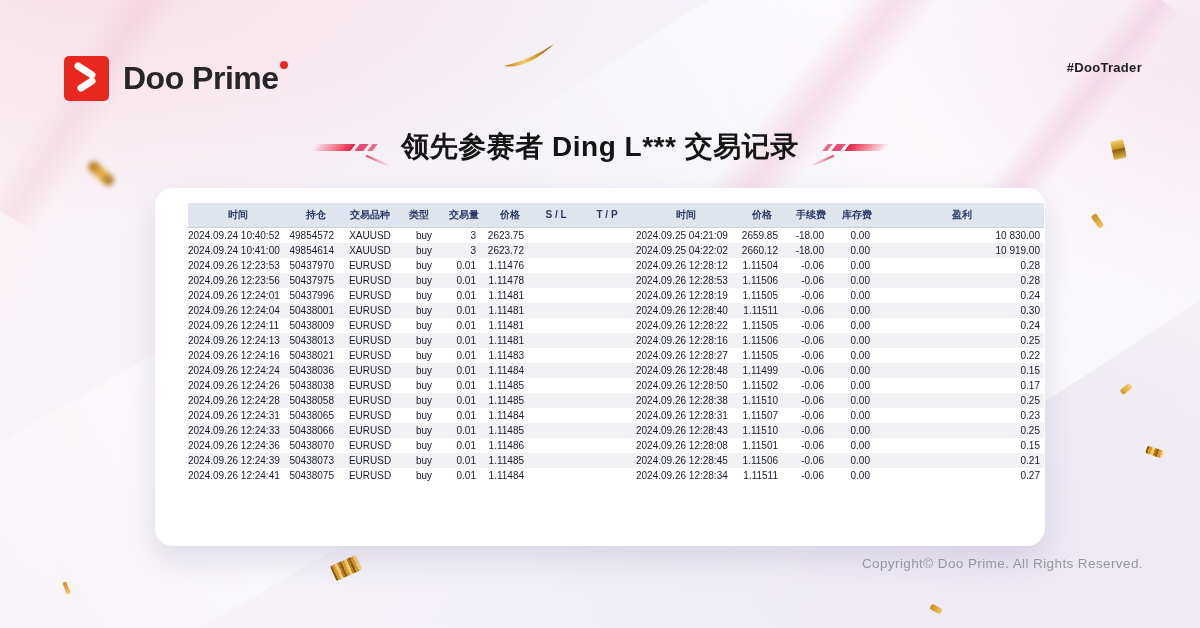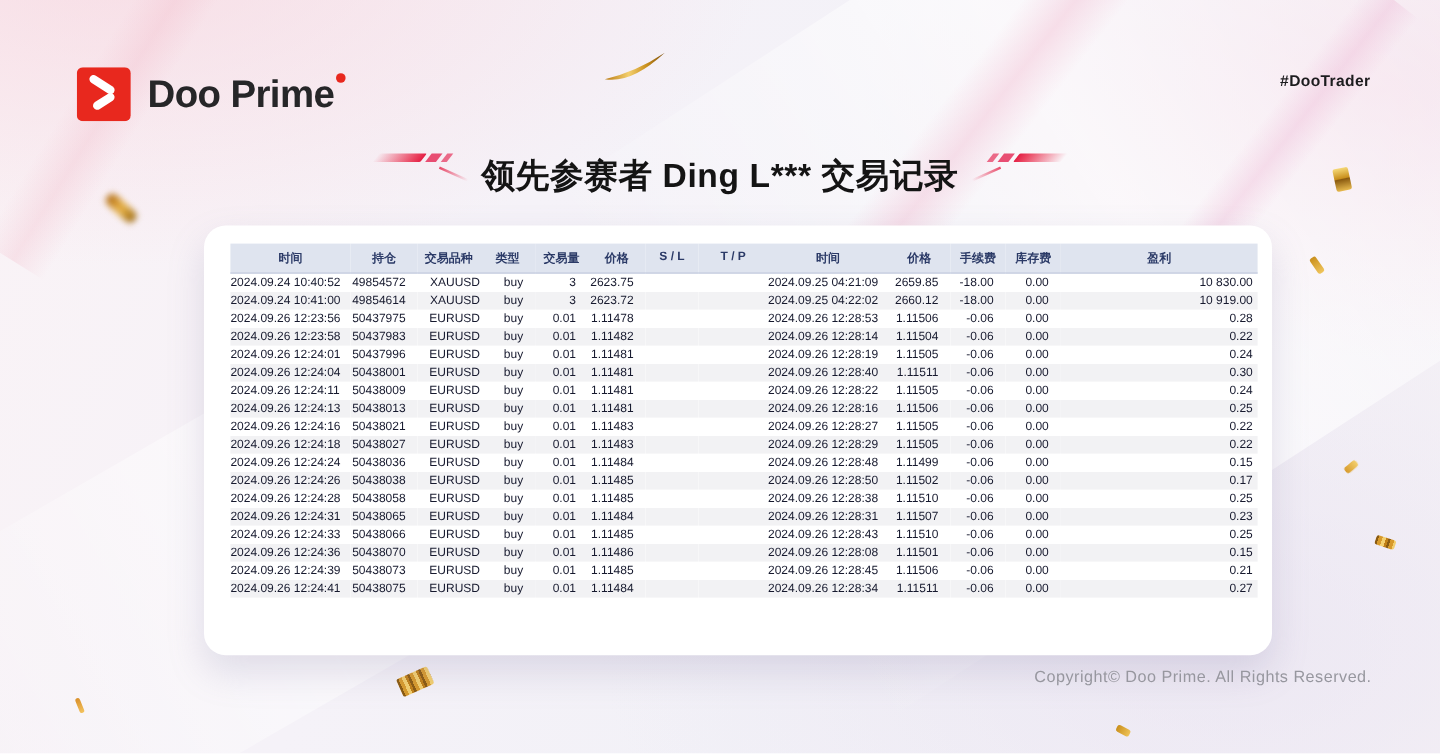--- a/index.html
+++ b/index.html
@@ -30,48 +30,48 @@
 
   
   .topbar { position:absolute; left:0; top:0; width:100%; height:110px; }
   .logo { position:absolute; left:64px; top:56px; display:flex; align-items:center; gap:14px; }
   .logo-mark { width:45px; height:45px; display:block; }
   .logo-text { position:relative; font-size:32px; font-weight:bold; color:#262628; letter-spacing:-.5px; }
   .logo-text .idot { position:absolute; left:157px; top:1px; width:8px; height:8px; border-radius:50%; background:var(--accent-red); }
   .hashtag { position:absolute; right:58px; top:60px; font-size:13px; font-weight:bold; color:#1c1c1e; letter-spacing:.3px; }
 
   
-  .title-row { position:absolute; left:0; top:128px; width:100%; display:flex; justify-content:center; gap:26px; }
+  .title-row { position:absolute; left:0; top:128px; width:100%; display:flex; align-items:center; justify-content:center; gap:26px; }
   .page-title { font-size:28px; font-weight:bold; color:#141414; letter-spacing:.5px; }
 
   .speed { display:flex; align-items:center; gap:4px; transform:skewX(-38deg); }
   .speed .bar  { width:40px; height:7px; background:linear-gradient(90deg, rgba(232,40,72,0) 0%, rgba(232,40,72,.85) 80%, #e41f45 100%); border-radius:1px; }
   .speed .d1   { width:9px;  height:7px; background:#e5305a; opacity:.85; }
   .speed .d2   { width:5px;  height:7px; background:#e5305a; opacity:.7; }
   .speed-right { transform:skewX(-38deg) scaleX(-1); }
   .speed-wrap  { position:relative; }
   .speed-wrap .tail { position:absolute; width:26px; height:2px; background:linear-gradient(90deg, rgba(228,31,69,.8), rgba(228,31,69,0)); top:16px; }
   .speed-wrap.left  .tail { right:-16px; transform:rotate(24deg); }
   .speed-wrap.right .tail { left:-16px;  transform:rotate(-24deg) scaleX(-1); }
 
   
   .card { position:absolute; left:155px; top:188px; width:890px; height:358px; background:#ffffff;
-          border-radius:18px; box-shadow:0 14px 30px rgba(130,125,165,.22); padding:15px 17px 12px 22px;margin-left:15px; }
+          border-radius:18px; box-shadow:0 14px 30px rgba(130,125,165,.22); padding:15px 17px 12px 33px; }
   table.trades { width:100%; border-collapse:collapse; table-layout:fixed; font-size:10px; }
   table.trades thead th {
     height:24px; background:var(--header-bg); color:var(--header-text);
     font-weight:bold; font-size:10px; text-align:center; border-bottom:1px solid #c8d0e2; padding:0 2px;
   }
   table.trades tbody td {
     height:15px; line-height:15px; color:#16192e; text-align:right; padding:0 10px 0 0;
     white-space:nowrap; overflow:hidden;
   }
   table.trades tbody tr:nth-child(even) { background:#f2f2f4; }
   table.trades tbody td:nth-child(1) { padding-right:14px; }
-  table.trades tbody td:nth-child(3) { padding-right:0; }
+  table.trades tbody td:nth-child(3) { text-align:center; padding-right:0; }
   table.trades tbody td:nth-child(13){ padding-right:4px;text-align:right; }
 
   
   .copyright { position:absolute; right:57px; top:556px; font-size:13.5px; color:#97979f; letter-spacing:.4px; }
 
   
   .confetti { position:absolute; pointer-events:none; }
   .ribbon-stripes { background:repeating-linear-gradient(90deg,#8a5a10 0 2px,#d79a2b 2px 5px,#f3cf6e 5px 8px,#c07f16 8px 10px); }
   .c-left-blur { left:86px; top:168px; width:30px; height:11px; border-radius:5px; transform:rotate(42deg);
                  background:linear-gradient(90deg,#b06a12,#e8b44a,#9c6a14); filter:blur(2.5px); }
@@ -214,50 +214,50 @@
             <td>2623.72</td>
             <td></td>
             <td></td>
             <td>2024.09.25 04:22:02</td>
             <td>2660.12</td>
             <td>-18.00</td>
             <td>0.00</td>
             <td>10 919.00</td>
           </tr>
           <tr>
+            <td>2024.09.26 12:23:53</td>
+            <td>50437970</td>
+            <td>EURUSD</td>
+            <td>buy</td>
+            <td>0.01</td>
+            <td>1.11476</td>
+            <td></td>
+            <td></td>
+            <td>2024.09.26 12:28:12</td>
+            <td>1.11504</td>
+            <td>-0.06</td>
+            <td>0.00</td>
+            <td>0.28</td>
+          </tr>
+          <tr>
             <td>2024.09.26 12:23:56</td>
             <td>50437975</td>
             <td>EURUSD</td>
             <td>buy</td>
             <td>0.01</td>
             <td>1.11478</td>
             <td></td>
             <td></td>
             <td>2024.09.26 12:28:53</td>
             <td>1.11506</td>
             <td>-0.06</td>
             <td>0.00</td>
             <td>0.28</td>
           </tr>
           <tr>
-            <td>2024.09.26 12:23:58</td>
-            <td>50437983</td>
-            <td>EURUSD</td>
-            <td>buy</td>
-            <td>0.01</td>
-            <td>1.11482</td>
-            <td></td>
-            <td></td>
-            <td>2024.09.26 12:28:14</td>
-            <td>1.11504</td>
-            <td>-0.06</td>
-            <td>0.00</td>
-            <td>0.22</td>
-          </tr>
-          <tr>
             <td>2024.09.26 12:24:01</td>
             <td>50437996</td>
             <td>EURUSD</td>
             <td>buy</td>
             <td>0.01</td>
             <td>1.11481</td>
             <td></td>
             <td></td>
             <td>2024.09.26 12:28:19</td>
             <td>1.11505</td>
@@ -313,35 +313,20 @@
           <tr>
             <td>2024.09.26 12:24:16</td>
             <td>50438021</td>
             <td>EURUSD</td>
             <td>buy</td>
             <td>0.01</td>
             <td>1.11483</td>
             <td></td>
             <td></td>
             <td>2024.09.26 12:28:27</td>
-            <td>1.11505</td>
-            <td>-0.06</td>
-            <td>0.00</td>
-            <td>0.22</td>
-          </tr>
-          <tr>
-            <td>2024.09.26 12:24:18</td>
-            <td>50438027</td>
-            <td>EURUSD</td>
-            <td>buy</td>
-            <td>0.01</td>
-            <td>1.11483</td>
-            <td></td>
-            <td></td>
-            <td>2024.09.26 12:28:29</td>
             <td>1.11505</td>
             <td>-0.06</td>
             <td>0.00</td>
             <td>0.22</td>
           </tr>
           <tr>
             <td>2024.09.26 12:24:24</td>
             <td>50438036</td>
             <td>EURUSD</td>
             <td>buy</td>

